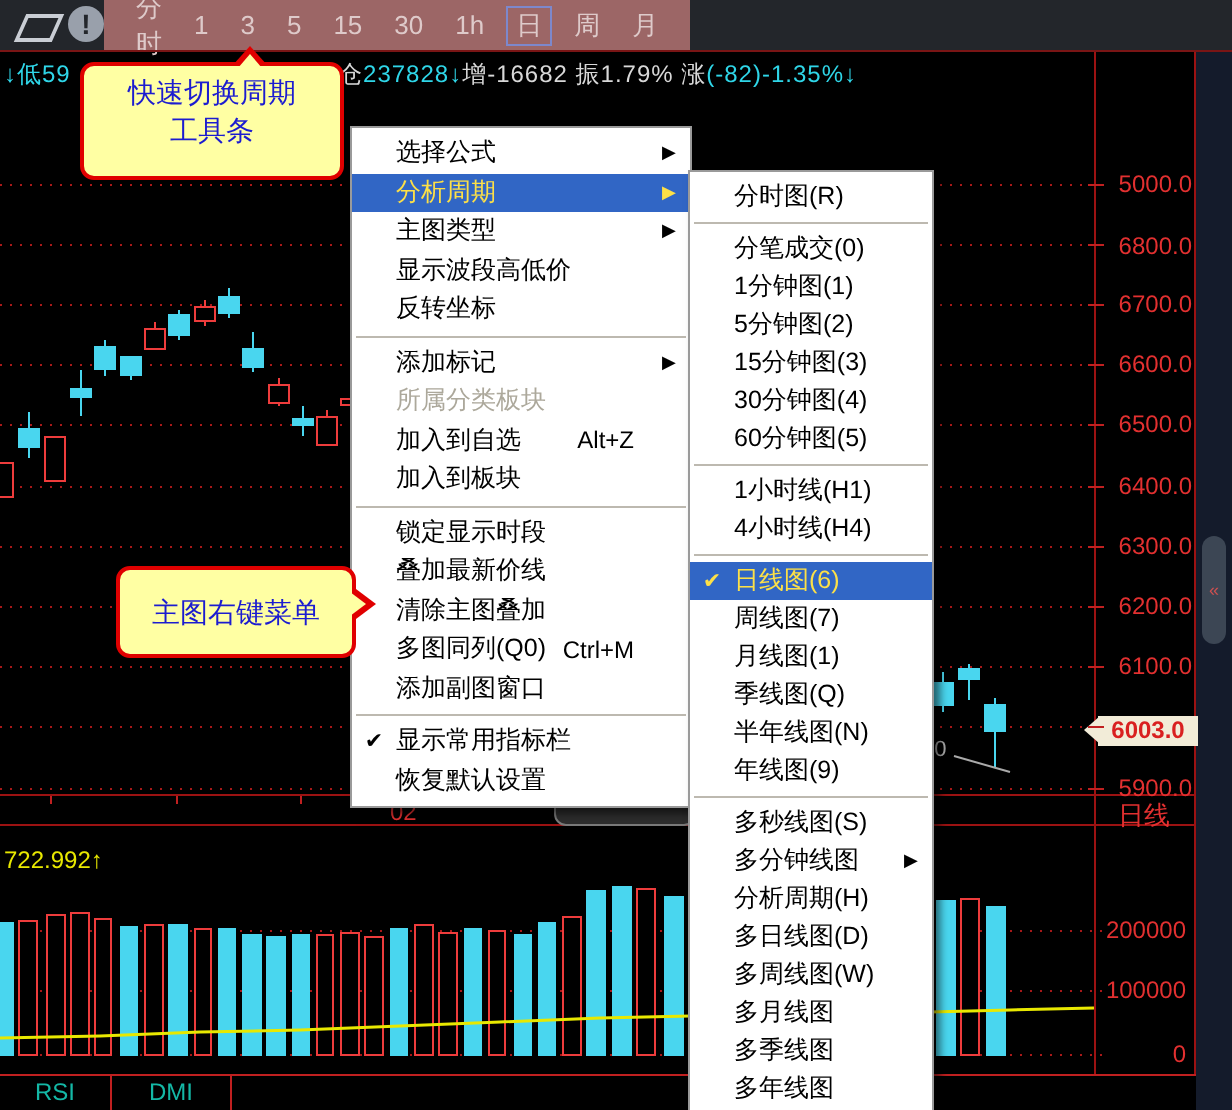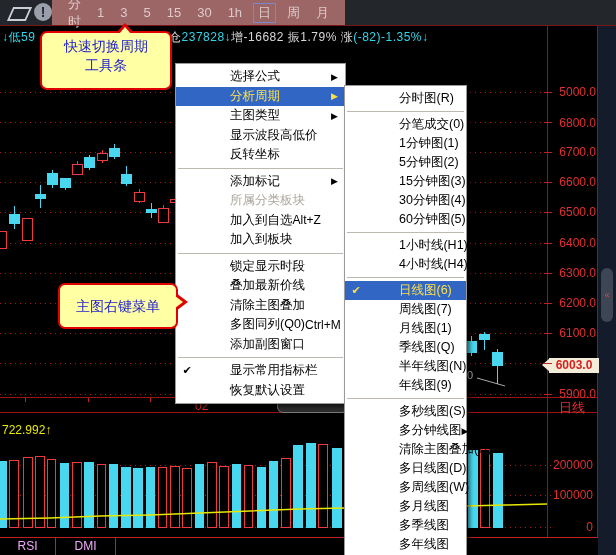--- a/index.html
+++ b/index.html
@@ -54,42 +54,42 @@
       color:#d05050;font-size:9px;text-align:center;line-height:54px;}
   #hscroll-thumb{left:277px;top:397px;width:69px;height:14px;background:#2d2d2d;border:1px solid #7a7a7a;border-radius:6px;}
   
   .menu{background:#fff;border:1px solid #9a9a9a;box-shadow:3px 3px 4px rgba(0,0,0,.55);
         padding:3px 0;font-size:12.5px;color:#000;z-index:50;}
   #main-menu{left:175px;top:63px;width:169px;}
   #sub-menu{left:344px;top:85px;width:121px;z-index:55;}
   .mitem{display:flex;align-items:center;height:19.5px;white-space:nowrap;}
   #sub-menu .mitem{height:19px;}
   .mitem .gutter{width:22px;text-align:center;font-size:11px;flex:none;}
-  .mitem .mlabel{flex:1;margin-left:32px;}
+  .mitem .mlabel{flex:1;}
   .mitem .mshortcut{margin-right:14px;font-size:12px;}
   .mitem .marrow{width:14px;font-size:9px;flex:none;}
   .mitem.hl{background:#3166c5;color:#fde047;}
   .mitem.dis{color:#aca89b;}
   .msep{height:1px;background:#bdb9b0;margin:3px 2px;}
   
   .callout{background:#ffffa3;border:2px solid #e00000;border-radius:7px;color:#1c1cd0;
      font-size:14px;text-align:center;z-index:70;line-height:19px;}
   #callout-toolbar{left:40px;top:31px;width:128px;height:51px;padding-top:4px;}
   #callout-toolbar .arr1{position:absolute;left:74px;top:-10px;width:0;height:0;
      border-left:9px solid transparent;border-right:9px solid transparent;border-bottom:10px solid #e00000;}
   #callout-toolbar .arr2{position:absolute;left:77px;top:-6px;width:0;height:0;
      border-left:6px solid transparent;border-right:6px solid transparent;border-bottom:7px solid #ffffa3;}
   #callout-menu{left:58px;top:283px;width:116px;height:42px;line-height:42px;}
   #callout-menu .arr1{position:absolute;right:-12px;top:8px;width:0;height:0;
      border-top:9px solid transparent;border-bottom:9px solid transparent;border-left:12px solid #e00000;}
   #callout-menu .arr2{position:absolute;right:-7px;top:11px;width:0;height:0;
      border-top:6px solid transparent;border-bottom:6px solid transparent;border-left:8px solid #ffffa3;}
   
   #tabbar{left:0;top:538px;width:616px;height:17px;display:flex;}
-  .tab{width:55px;text-align:center;color:#f0abfc;font-size:12px;line-height:16px;
+  .tab{width:55px;text-align:center;color:#14b8a6;font-size:12px;line-height:16px;
        border-right:1px solid #c02020;}
   .tab:nth-child(2){width:59px;}
   svg{position:absolute;left:0;top:0;}
 </style>
 </head>
 <body>
 
 <div id="app">
 
   <div class="abs" id="toolbar">
@@ -423,21 +423,21 @@
         <span class="mlabel">多秒线图(S)</span>
         <span class="marrow"></span>
       </div>
       <div class="mitem">
         <span class="gutter"></span>
         <span class="mlabel">多分钟线图</span>
         <span class="marrow">▶</span>
       </div>
       <div class="mitem">
         <span class="gutter"></span>
-        <span class="mlabel">清除主图叠加(H)</span>
+        <span class="mlabel">分析周期(H)</span>
         <span class="marrow"></span>
       </div>
       <div class="mitem">
         <span class="gutter"></span>
         <span class="mlabel">多日线图(D)</span>
         <span class="marrow"></span>
       </div>
       <div class="mitem">
         <span class="gutter"></span>
         <span class="mlabel">多周线图(W)</span>

